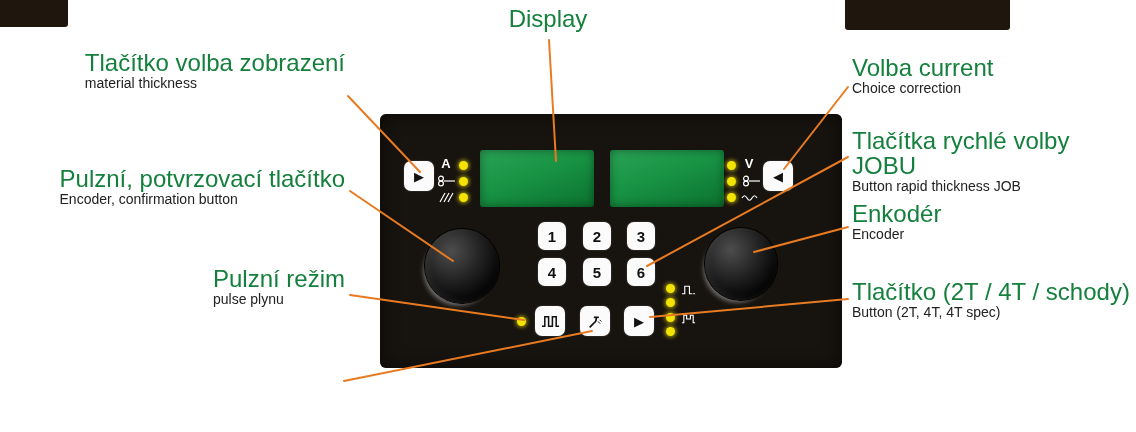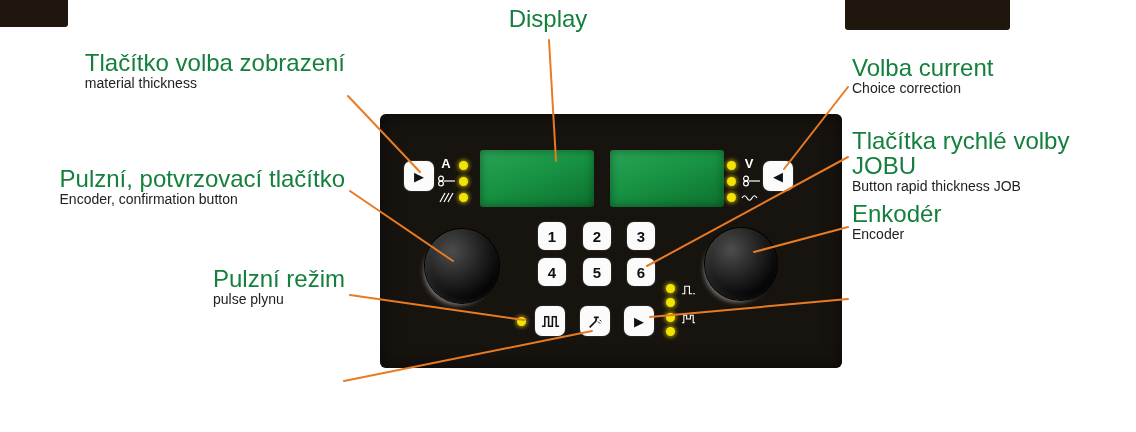--- a/index.html
+++ b/index.html
@@ -147,20 +147,24 @@
   <div class="lbl right-col lbl-job">
     <div class="cz">Tlačítka rychlé volby JOBU</div>
     <div class="en">Button rapid thickness JOB</div>
   </div>
 
   <div class="lbl right-col lbl-encr">
     <div class="cz">Enkodér</div>
     <div class="en">Encoder</div>
   </div>
 
+  <div class="lbl right-col lbl-trig">
+    <div class="cz">Tlačítko (2T / 4T / schody)</div>
+    <div class="en">Button (2T, 4T, 4T spec)</div>
+  </div>
 
   <div class="panel">
 
     <button class="pbtn btnL">
       <span class="tri">▶</span>
     </button>
 
     <span class="unit uA">A</span>
     <span class="led ledA"></span>
     <svg class="pico wireL" viewBox="0 0 20 12">

